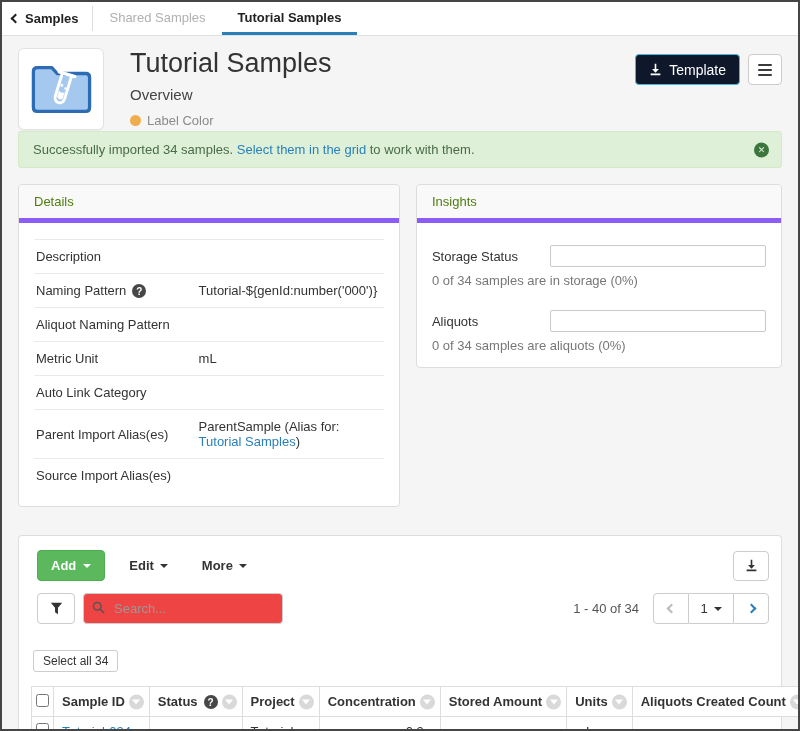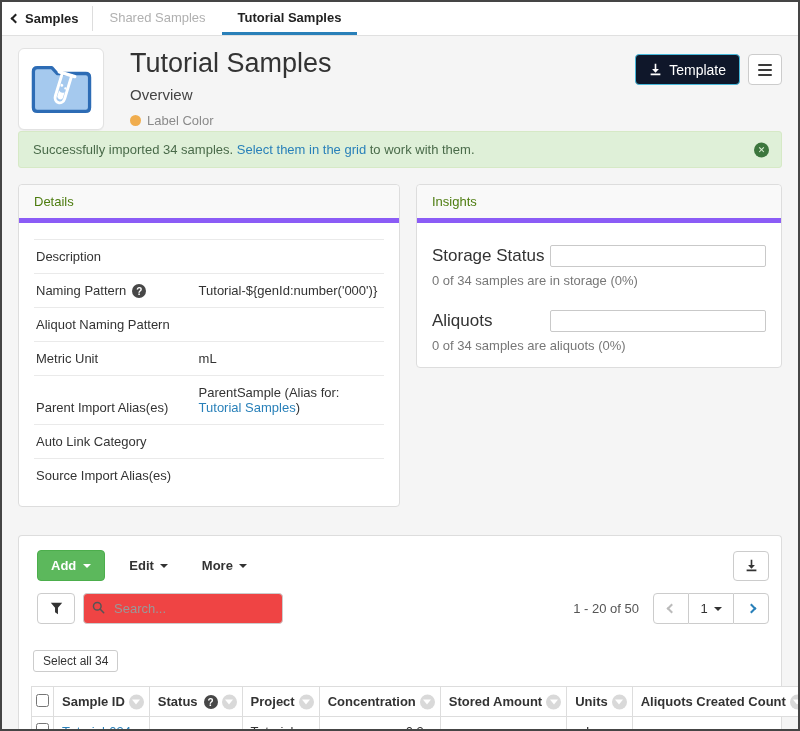--- a/index.html
+++ b/index.html
@@ -55,30 +55,30 @@
   .panels { display:flex; gap:16px; margin-top:16px; align-items:flex-start; }
   .panel { background:#fff; border:1px solid #ddd; border-radius:4px; }
   .panel-heading { padding:9px 15px; border-bottom:5px solid #8b5cf6; font-size:13px;
                    color:#4d7c0f; background:#f9f9f9; border-radius:4px 4px 0 0; }
   .panel-details { width:384px; }
   .panel-insights { width:368px; }
   .panel-body { padding:12px 15px 14px 15px; }
 
   .drow { display:flex; border-top:1px solid #eaeaea; padding:9px 2px; font-size:13px; }
   .drow:first-child { margin-top:4px; }
-  .dlabel { flex:0 0 47%; color:#333; display:flex; align-items:flex-end; gap:6px; }
+  .dlabel { flex:0 0 47%; color:#333; display:flex; align-items:center; gap:6px; }
   .dvalue { flex:1; color:#333; word-break:break-word; }
   .dvalue a { color:#2980b9; text-decoration:none; cursor:pointer; }
   .qbadge { width:14px; height:14px; border-radius:50%; background:#474747; color:#fff;
             font-size:10px; font-weight:bold; display:inline-flex; align-items:center;
             justify-content:center; flex:0 0 auto; margin-top:1px; cursor:pointer; }
 
   .metric { margin-top:10px; }
   .metric-top { display:flex; align-items:center; }
-  .metric-label { flex:0 0 118px; font-size:17px; color:#333; }
+  .metric-label { flex:0 0 118px; font-size:13px; color:#333; }
   .metric-bar { flex:1; height:22px; border:1px solid #c9c9c9; border-radius:2px; background:#fff; }
   .metric-caption { font-size:13px; color:#777; margin-top:6px; }
   .legend-row { display:flex; align-items:center; gap:6px; margin-top:8px;
                 font-size:13px; color:#777; cursor:pointer; }
   .ibadge { width:14px; height:14px; border-radius:50%; background:#555; color:#fff;
             font-size:10px; font-weight:bold; font-style:italic;
             display:inline-flex; align-items:center; justify-content:center; }
   .m-gap { margin-top:22px; }
 
   
@@ -230,29 +230,29 @@
             <div class="dvalue"></div>
           </div>
           <div class="drow">
             <div class="dlabel">
                 <span>Metric Unit</span>
               </div>
             <div class="dvalue">mL</div>
           </div>
           <div class="drow">
             <div class="dlabel">
+                <span>Auto Link Category</span>
+              </div>
+            <div class="dvalue"></div>
+          </div>
+          <div class="drow">
+            <div class="dlabel">
                 <span>Parent Import Alias(es)</span>
               </div>
             <div class="dvalue"><span>ParentSample (Alias for: </span><a>Tutorial Samples</a><span>)</span></div>
-          </div>
-          <div class="drow">
-            <div class="dlabel">
-                <span>Auto Link Category</span>
-              </div>
-            <div class="dvalue"></div>
           </div>
           <div class="drow">
             <div class="dlabel">
                 <span>Source Import Alias(es)</span>
               </div>
             <div class="dvalue"></div>
           </div>
         </div>
       </div>
 
@@ -305,21 +305,21 @@
             <path fill="currentColor" d="M1 1h14L9.8 7.2V15l-3.6-2.4V7.2z"></path>
           </svg>
         </button>
         <div class="searchbox">
           <svg width="13" height="13" viewBox="0 0 16 16">
             <circle cx="6.5" cy="6.5" r="4.7" fill="none" stroke="currentColor" stroke-width="1.8"></circle>
             <line x1="10.2" y1="10.2" x2="14.4" y2="14.4" stroke="currentColor" stroke-width="1.9" stroke-linecap="round"></line>
           </svg>
           <input type="text" placeholder="Search..." style="">
         </div>
-        <div class="range-text">1 - 20 of 50</div>
+        <div class="range-text">1 - 40 of 34</div>
         <div class="pager">
           <div class="pbtn prev">
             <span class="chev-l"></span>
           </div>
           <div class="pbtn page">
             <span>1</span>
             <span class="caret"></span>
           </div>
           <div class="pbtn next">
             <span class="chev-r"></span>

